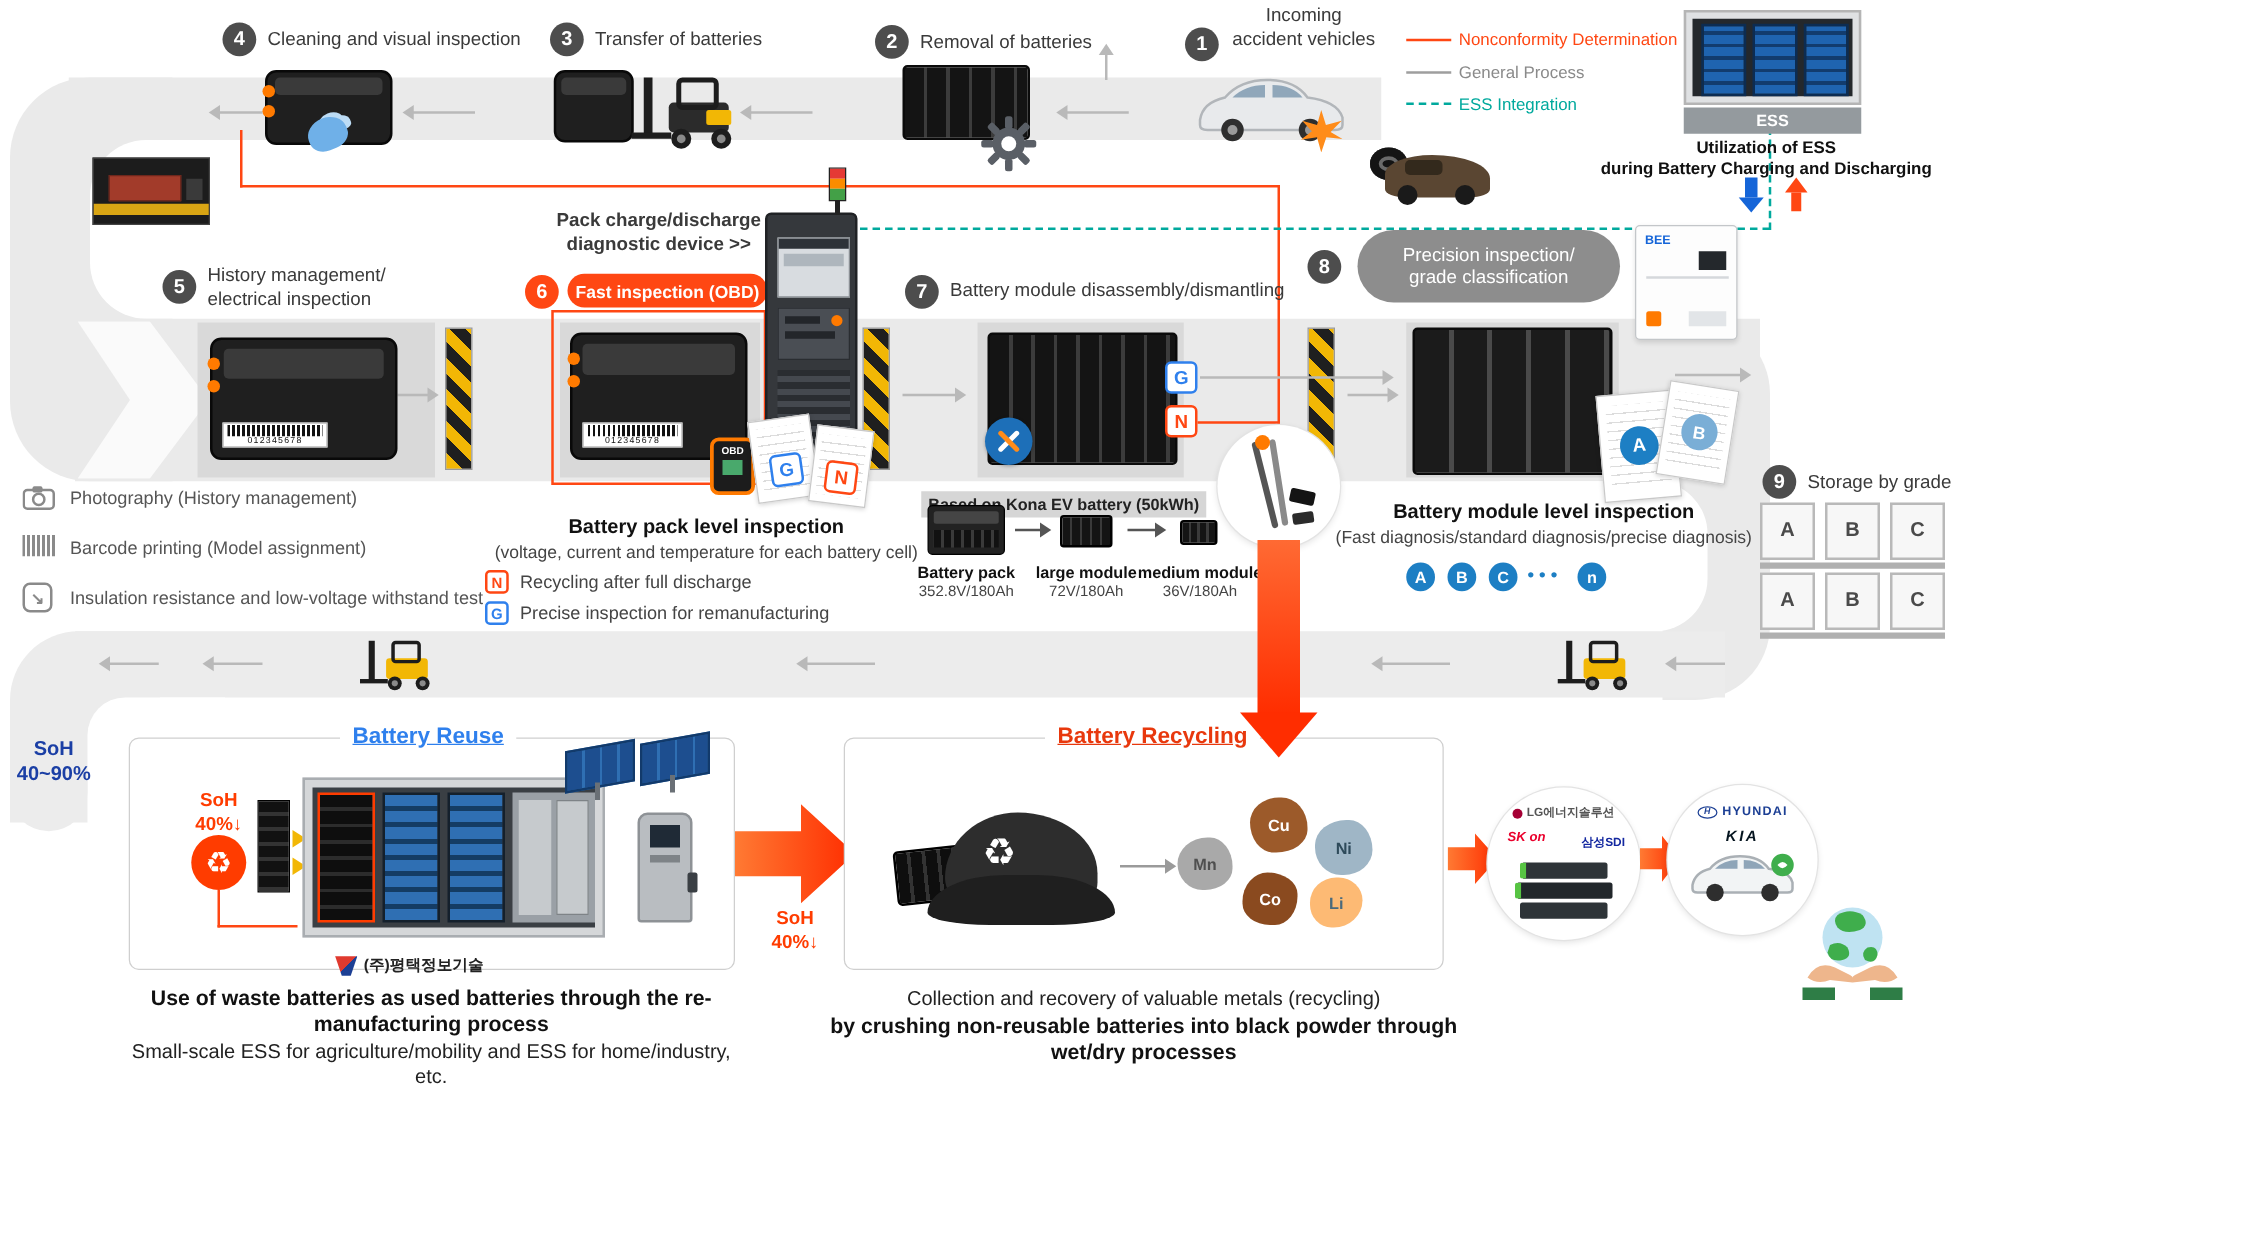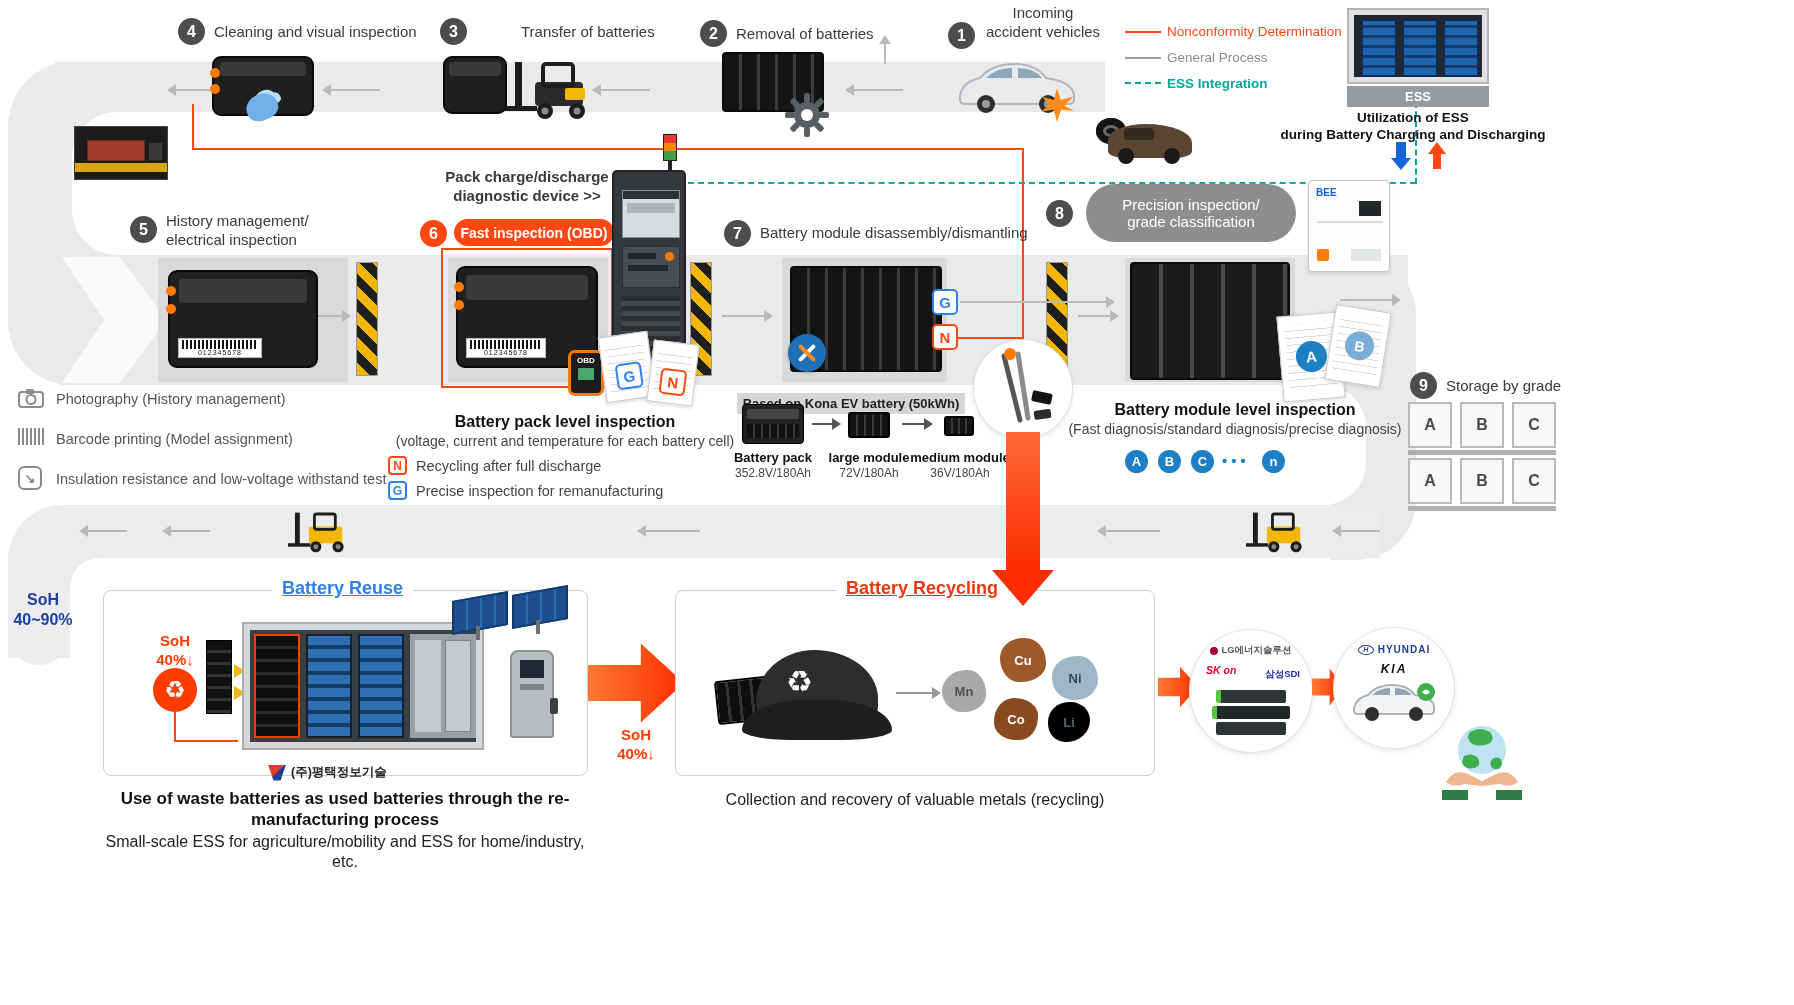--- a/index.html
+++ b/index.html
@@ -132,21 +132,21 @@
   <div class="garr l" style="left:1335px;top:530px;width:45px;"></div>
 
   <div class="numc" style="left:178px;top:18px;">
       <span>4</span>
     </div>
   <div class="t" style="left:214px;top:23px;">Cleaning and visual inspection</div>
 
   <div class="numc" style="left:440px;top:18px;">
       <span>3</span>
     </div>
-  <div class="t" style="left:476px;top:23px;margin-left:45px;">Transfer of batteries</div>
+  <div class="t" style="left:476px;top:23px;">Transfer of batteries</div>
 
   <div class="numc" style="left:700px;top:20px;">
       <span>2</span>
     </div>
   <div class="t" style="left:736px;top:25px;">Removal of batteries</div>
 
   <div class="numc" style="left:948px;top:22px;">
       <span>1</span>
     </div>
   <div class="t ctr" style="left:968px;top:4px;width:150px;">
@@ -216,21 +216,21 @@
     <div style="position:absolute;right:12px;bottom:-6px;width:16px;height:16px;background:#1a1a1a;border-radius:50%;"></div>
     <div style="position:absolute;left:16px;top:4px;width:30px;height:12px;background:#33291c;border-radius:4px;"></div>
   </div>
 
   <div>
     <div style="position:absolute;left:1125px;top:31px;width:36px;height:2px;background:#ff4713;"></div>
     <div class="t" style="left:1167px;top:24px;font-size:13.5px;color:#ff4713;">Nonconformity Determination</div>
     <div style="position:absolute;left:1125px;top:57px;width:36px;height:2px;background:#9e9e9e;"></div>
     <div class="t" style="left:1167px;top:50px;font-size:13.5px;color:#8a8a8a;">General Process</div>
     <div style="position:absolute;left:1125px;top:82px;width:36px;border-top:2px dashed #00a99d;"></div>
-    <div class="t" style="left:1167px;top:76px;font-size:13.5px;color:#00a99d;font-weight:bold;">ESS Integration</div>
+    <div class="t" style="left:1167px;top:76px;font-size:13.5px;color:#00a99d;">ESS Integration</div>
   </div>
 
   <div style="position:absolute;left:1347px;top:8px;width:142px;height:76px;background:#dfe1e3;border:2px solid #b5b5b5;">
     <div style="position:absolute;left:5px;top:5px;right:5px;bottom:5px;background:#24282c;"></div>
     <div style="position:absolute;left:12px;top:9px;width:36px;height:58px;border:2px solid #0c2c52;background:repeating-linear-gradient(0deg,#1f64b0 0 7px,#123c6e 7px 10px);"></div>
     <div style="position:absolute;left:53px;top:9px;width:36px;height:58px;border:2px solid #0c2c52;background:repeating-linear-gradient(0deg,#1f64b0 0 7px,#123c6e 7px 10px);"></div>
     <div style="position:absolute;left:94px;top:9px;width:36px;height:58px;border:2px solid #0c2c52;background:repeating-linear-gradient(0deg,#1f64b0 0 7px,#123c6e 7px 10px);"></div>
   </div>
   <div style="position:absolute;left:1347px;top:86px;width:142px;height:21px;background:#949a9e;color:#fff;font-weight:bold;font-size:13px;text-align:center;line-height:21px;">ESS</div>
   <div class="t ctr b" style="left:1258px;top:110px;width:310px;font-size:13.5px;color:#111;">
@@ -551,25 +551,26 @@
     </div>
   <div class="blob" style="left:1000px;top:638px;width:46px;height:44px;background:#9c5a2a;border-radius:55% 50% 60% 45%/50% 60% 45% 60%;color:#fff;font-size:13px;">
       <span>Cu</span>
     </div>
   <div class="blob" style="left:994px;top:698px;width:44px;height:42px;background:#8a4a1f;border-radius:50% 60% 45% 55%/60% 45% 60% 45%;color:#fff;font-size:13px;">
       <span>Co</span>
     </div>
   <div class="blob" style="left:1052px;top:656px;width:46px;height:44px;background:#9fb6c6;border-radius:60% 45% 55% 50%/50% 60% 50% 55%;color:#2e4a5a;font-size:13px;">
       <span>Ni</span>
     </div>
-  <div class="blob" style="left:1048px;top:702px;width:42px;height:40px;background:#000000;border-radius:55% 50% 60% 45%/55% 50% 60% 50%;color:#4a6a7c;font-size:13px;">
+  <div class="blob" style="left:1048px;top:702px;width:42px;height:40px;background:#fdba74;border-radius:55% 50% 60% 45%/55% 50% 60% 50%;color:#4a6a7c;font-size:13px;">
       <span>Li</span>
     </div>
 
   <div class="t ctr" style="left:660px;top:790px;width:510px;font-size:16px;color:#222;">Collection and recovery of valuable metals (recycling)</div>
+  <div class="t ctr b" style="left:660px;top:810px;width:510px;font-size:17px;color:#111;">by crushing non-reusable batteries into black powder through wet/dry processes</div>
 
   <div style="position:absolute;left:1006px;top:432px;width:34px;height:140px;background:linear-gradient(#ff6a33,#ff2d00);"></div>
   <div style="position:absolute;left:992px;top:570px;width:0;height:0;border-left:31px solid transparent;border-right:31px solid transparent;border-top:36px solid #ff2d00;"></div>
 
   <div class="fatarrow" style="left:1158px;top:664px;width:40px;height:46px;"></div>
 
   <div class="circlecard" style="left:1190px;top:630px;width:122px;height:122px;">
     <div style="position:absolute;left:0;top:14px;width:100%;display:flex;align-items:center;justify-content:center;gap:3px;">
       <div style="width:8px;height:8px;border-radius:50%;background:#a50034;"></div>
       <span style="font-size:9.5px;color:#555;font-weight:bold;">LG에너지솔루션</span>

